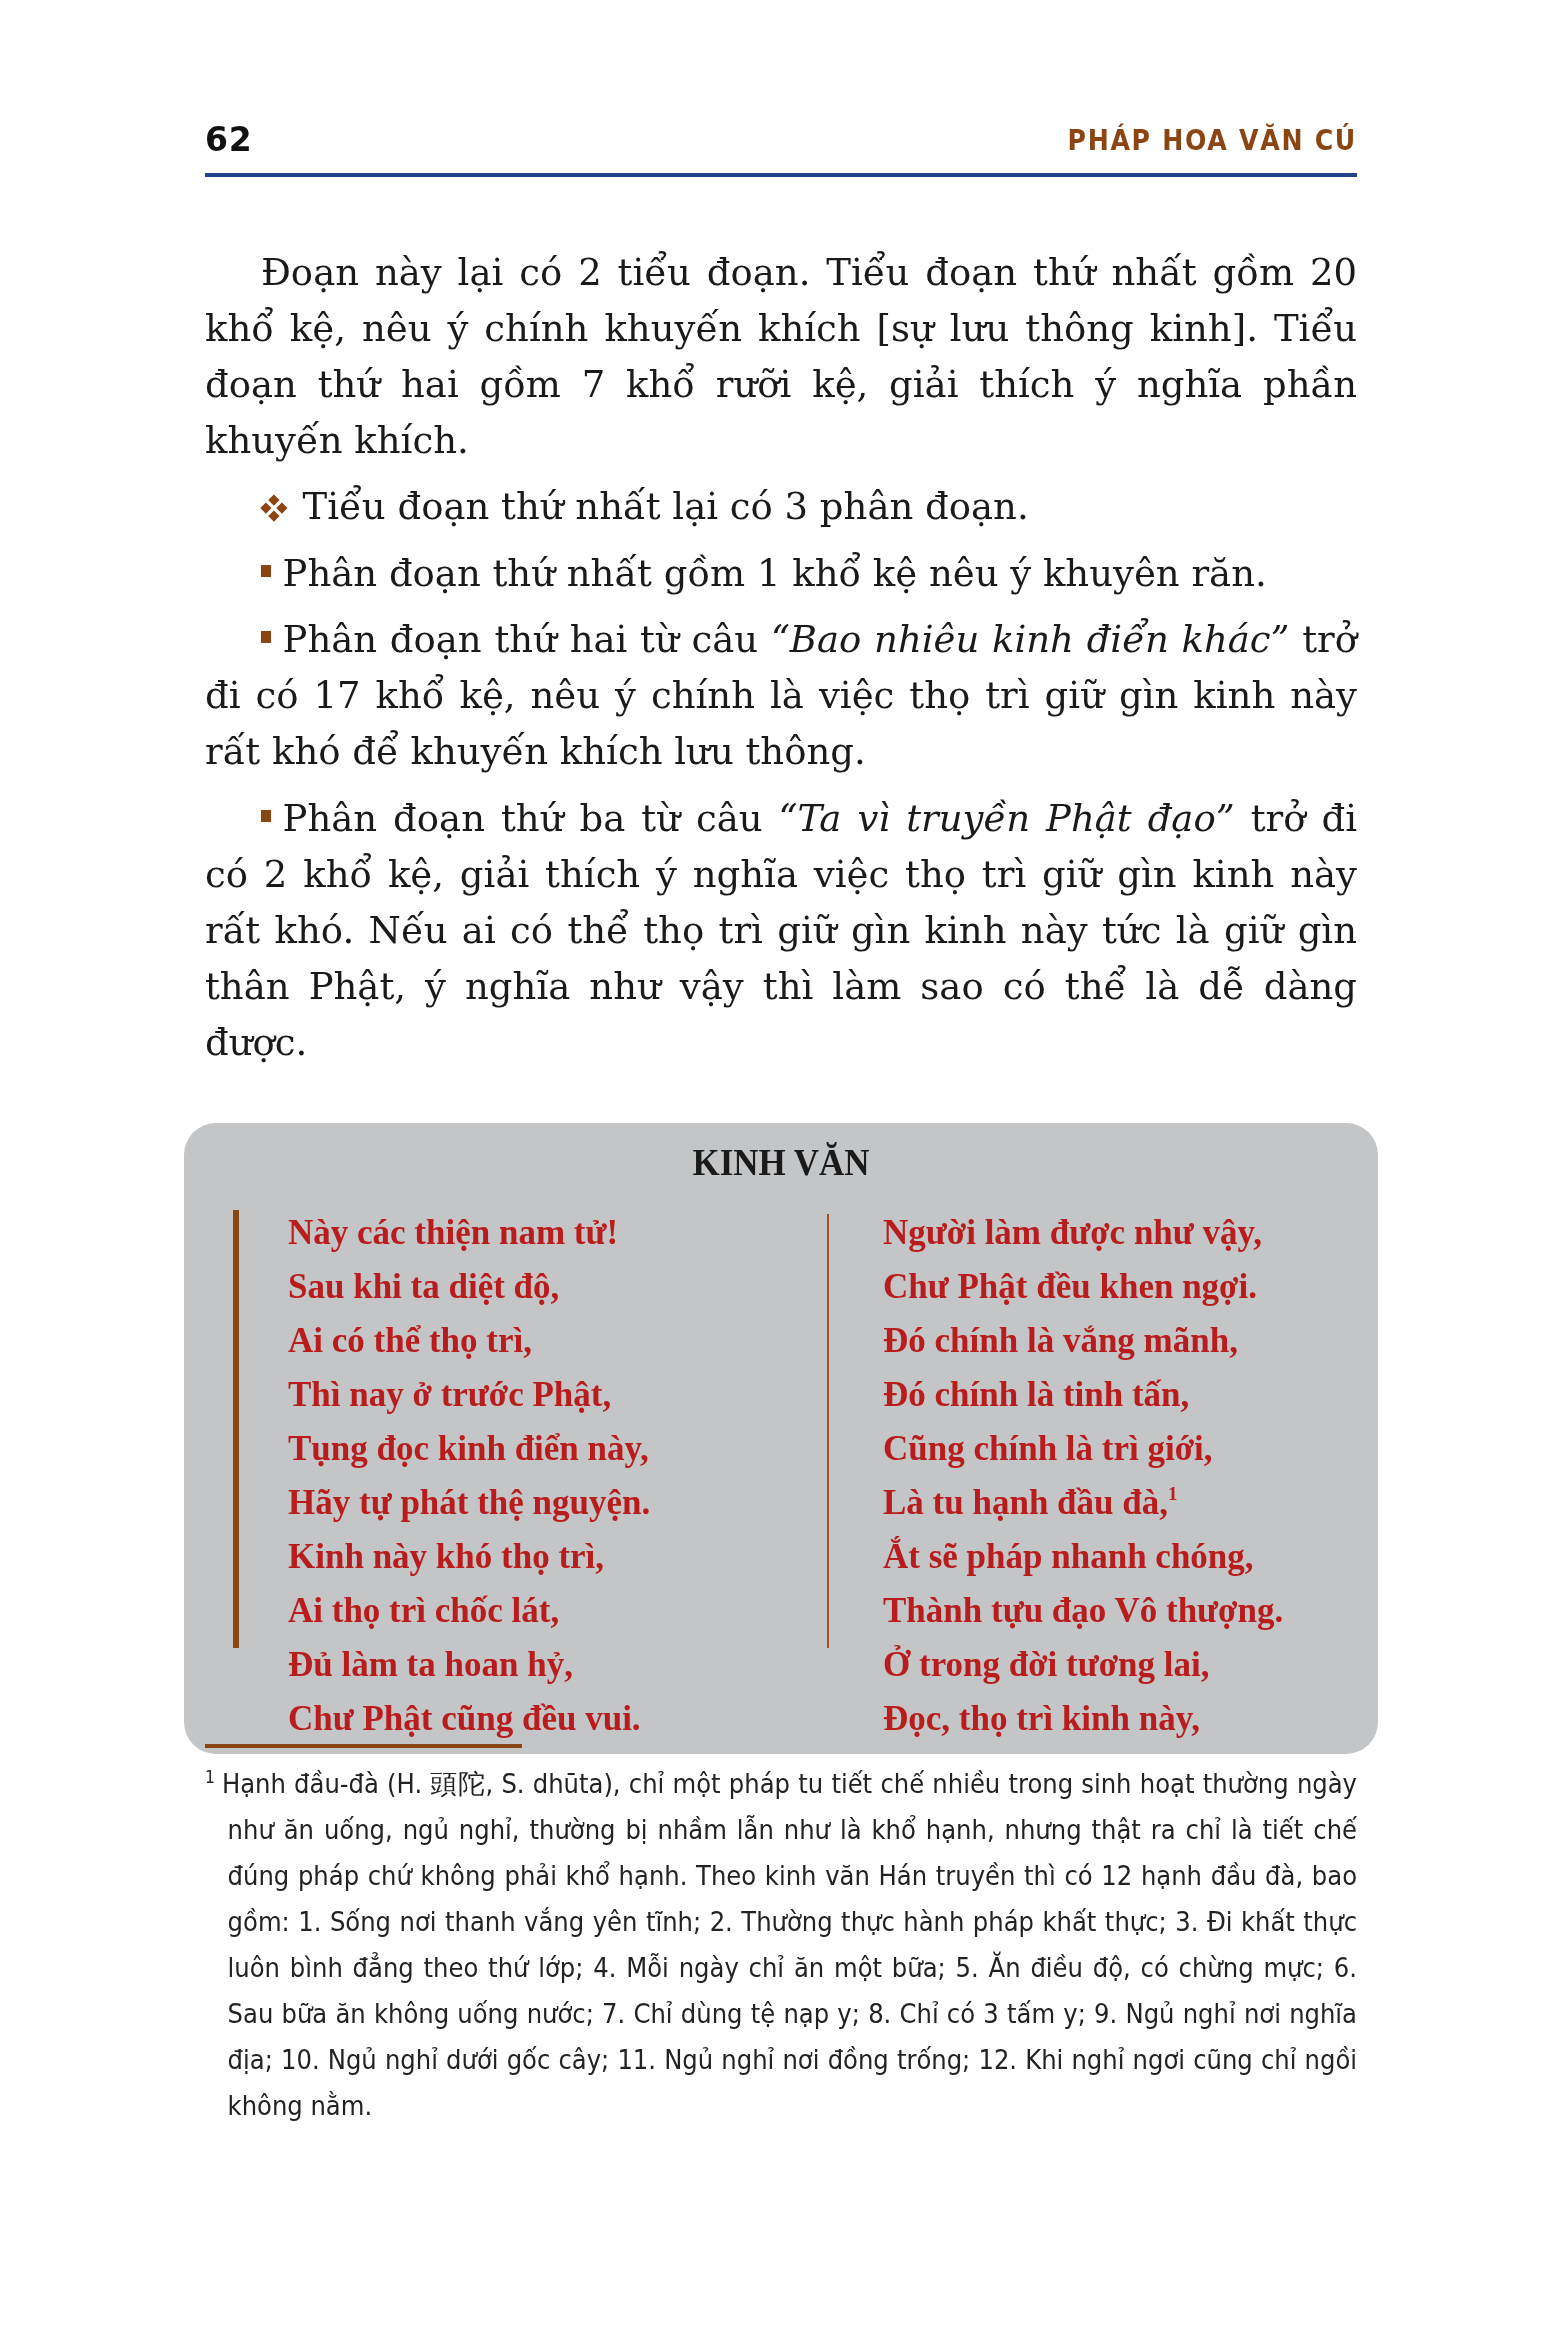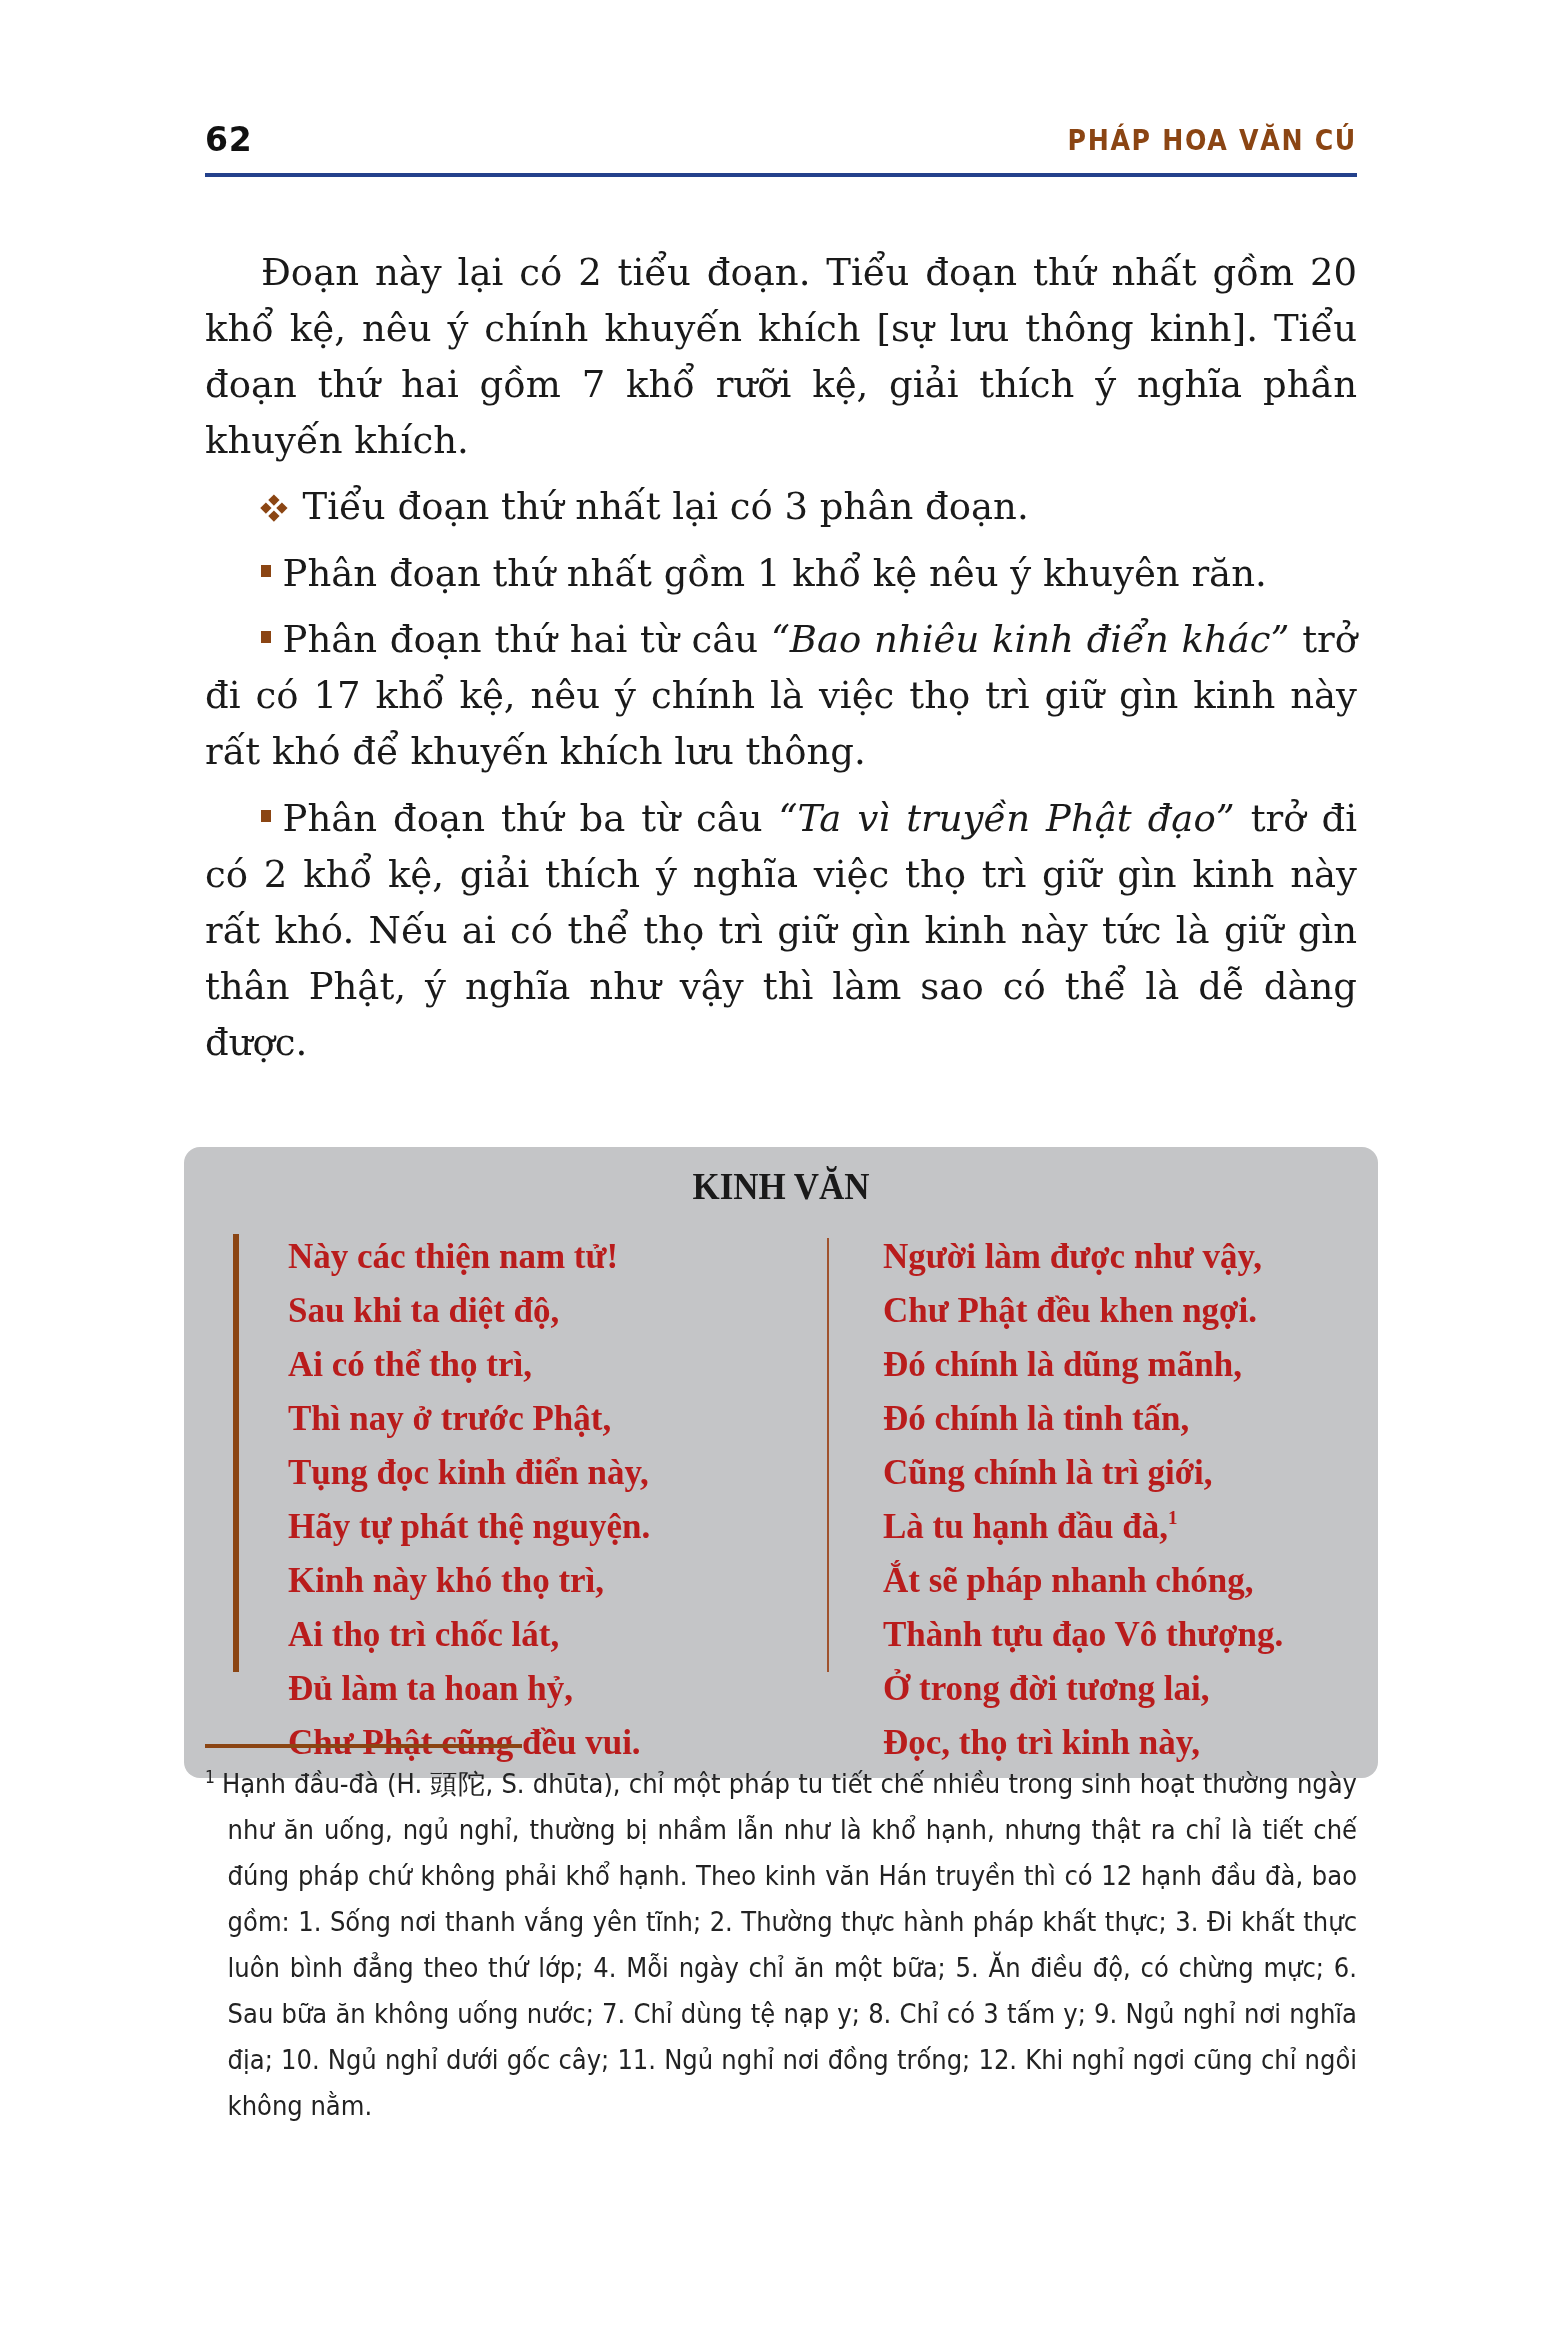--- a/index.html
+++ b/index.html
@@ -10,21 +10,21 @@
   .header-rule { position: absolute; left: 205px; top: 173px; width: 1152px; height: 4.3px; background: #24418c; }
 
   .main-text { position: absolute; left: 205px; top: 245px; width: 1152px; font-family: "DejaVu Serif", serif; font-size: 37px; line-height: 56px; color: #1a1a1a; text-align: justify; }
   .main-text p { margin: 0 0 10.4px 0; text-indent: 56px; }
   .main-text p.bullet-para { text-indent: 56px; }
   .main-text i { font-style: italic; }
   .marker-diamond { display: inline-block; width: 26px; height: 26px; position: relative; margin-right: 15.6px; vertical-align: -1.7px; }
   .marker-diamond span { position: absolute; width: 7.8px; height: 7.8px; background: #8b4513; transform: rotate(45deg); }
   .marker-square { display: inline-block; width: 9.5px; height: 12px; background: #8b4513; margin-right: 12px; vertical-align: 8.7px; }
 
-  .kinh-box { position: absolute; left: 184px; top: 1147px; width: 1194px; height: 631px; background: #c4c5c7; border-radius: 16px; }
+  .kinh-box { position: absolute; left: 184px; top: 1123px; width: 1194px; height: 631px; background: #c4c5c7; border-radius: 32px; }
   .kinh-title { position: absolute; left: 0; width: 100%; top: 17.3px; text-align: center; font-family: "Liberation Serif", serif; font-weight: bold; font-size: 38px; color: #1a1a1a; transform: scaleX(0.92); }
   .verse-bar { position: absolute; left: 49px; top: 87px; width: 6px; height: 438px; background: #8b4513; }
   .verse-divider { position: absolute; left: 643px; top: 91px; width: 1.7px; height: 434px; background: #a0522d; }
   .verse-col { position: absolute; top: 83px; font-family: "Liberation Serif", serif; font-weight: bold; font-size: 35px; line-height: 54px; color: #b91c1c; }
   .verse-col.left { left: 104px; }
   .verse-col.right { left: 699px; }
   .verse-line { white-space: nowrap; }
   .verse-line sup { font-size: 19px; vertical-align: 14px; line-height: 0; }
 
   .footnote-rule { position: absolute; left: 205px; top: 1744px; width: 317px; height: 3.5px; background: #8b4513; }
@@ -74,21 +74,21 @@
       <div class="verse-line"><span>Tụng đọc kinh điển này,</span></div>
       <div class="verse-line"><span>Hãy tự phát thệ nguyện.</span></div>
       <div class="verse-line"><span>Kinh này khó thọ trì,</span></div>
       <div class="verse-line"><span>Ai thọ trì chốc lát,</span></div>
       <div class="verse-line"><span>Đủ làm ta hoan hỷ,</span></div>
       <div class="verse-line"><span>Chư Phật cũng đều vui.</span></div>
     </div>
   <div class="verse-col right" id="verse-right">
       <div class="verse-line"><span>Người làm được như vậy,</span></div>
       <div class="verse-line"><span>Chư Phật đều khen ngợi.</span></div>
-      <div class="verse-line"><span>Đó chính là dũng mãnh,</span></div>
+      <div class="verse-line"><span>Đó chính là vắng mãnh,</span></div>
       <div class="verse-line"><span>Đó chính là tinh tấn,</span></div>
       <div class="verse-line"><span>Cũng chính là trì giới,</span></div>
       <div class="verse-line"><span>Là tu hạnh đầu đà,</span><sup>1</sup></div>
       <div class="verse-line"><span>Ắt sẽ pháp nhanh chóng,</span></div>
       <div class="verse-line"><span>Thành tựu đạo Vô thượng.</span></div>
       <div class="verse-line"><span>Ở trong đời tương lai,</span></div>
       <div class="verse-line"><span>Đọc, thọ trì kinh này,</span></div>
     </div>
 </div>
 

